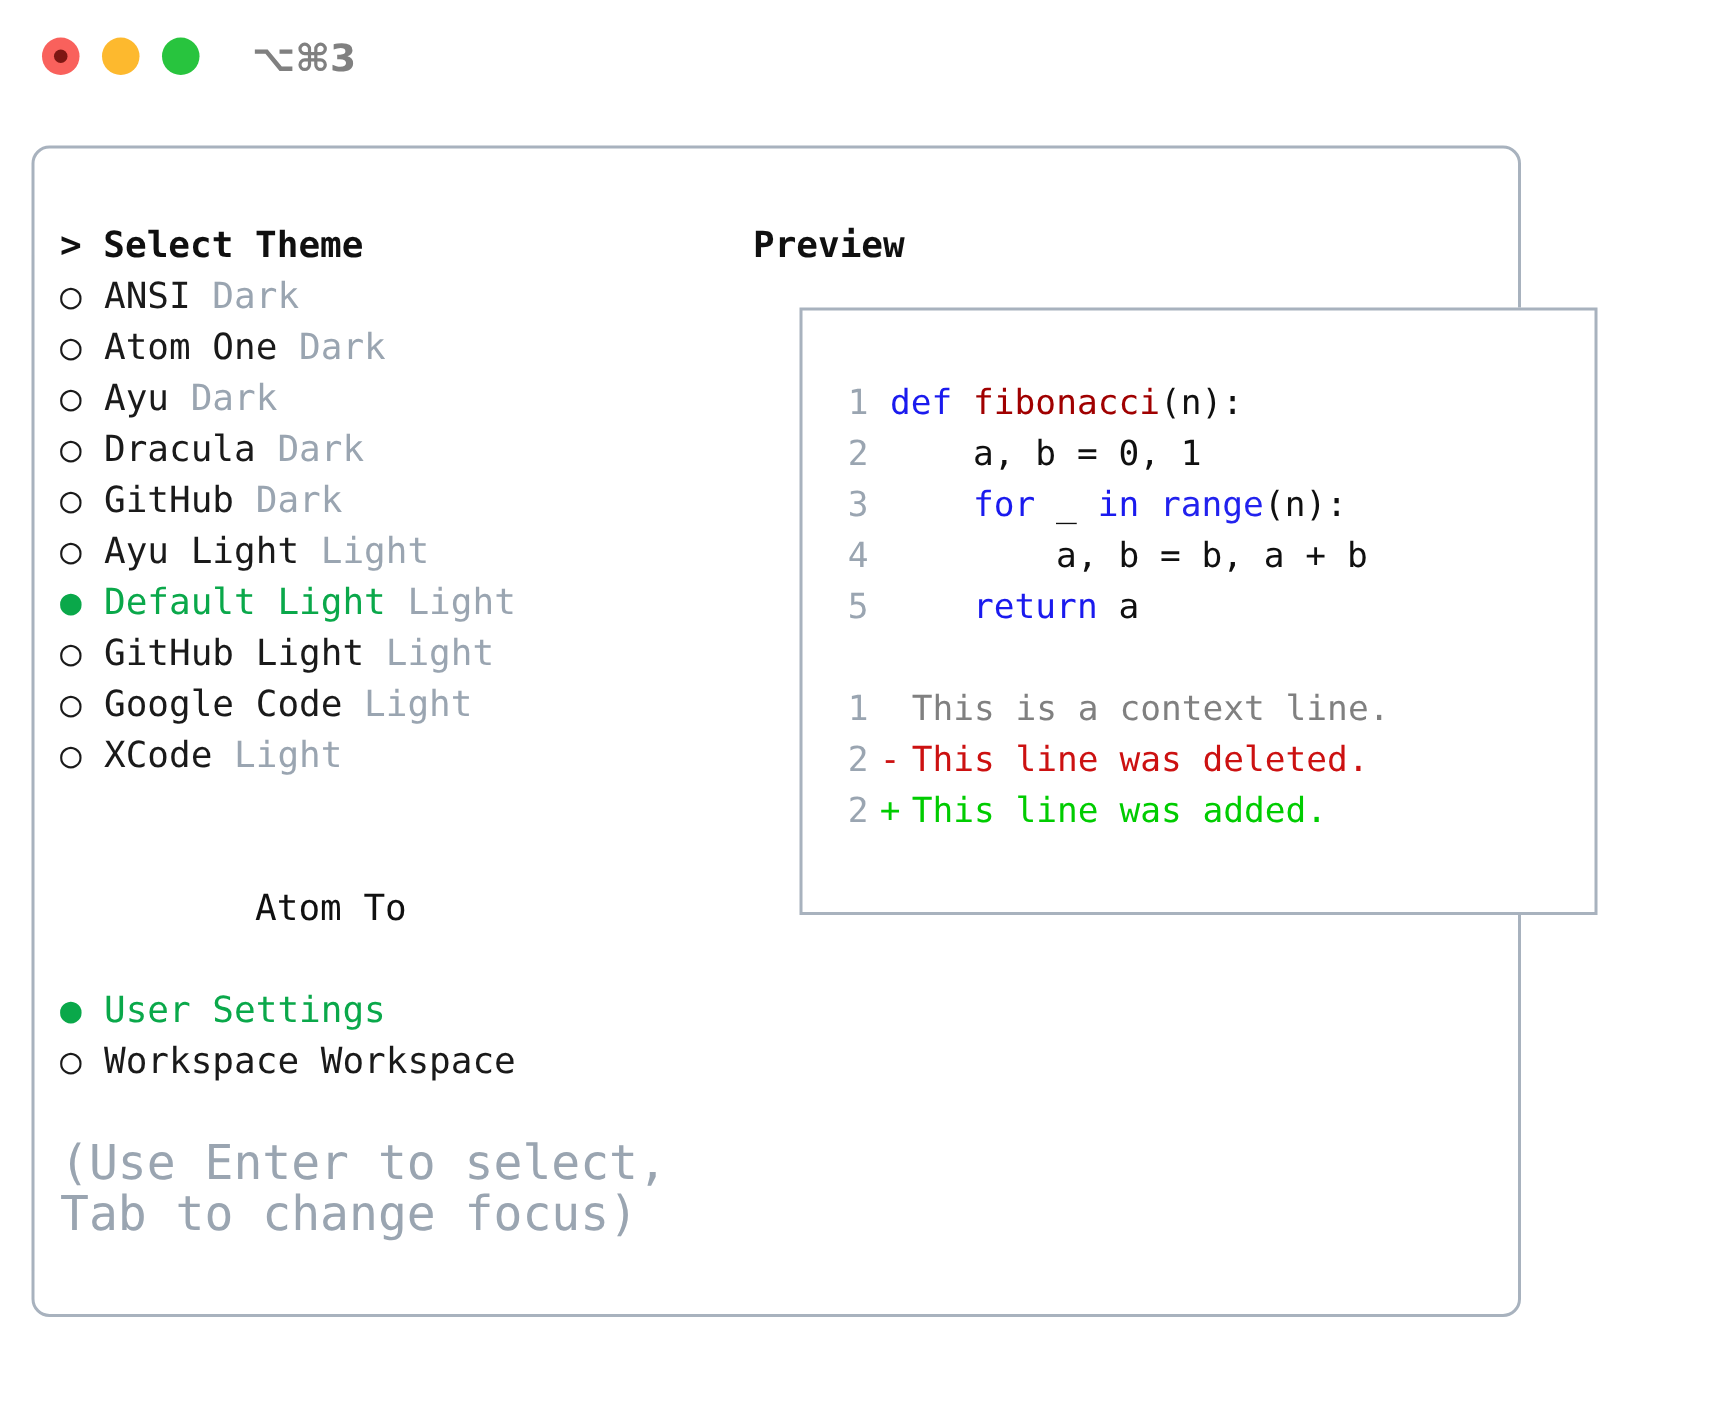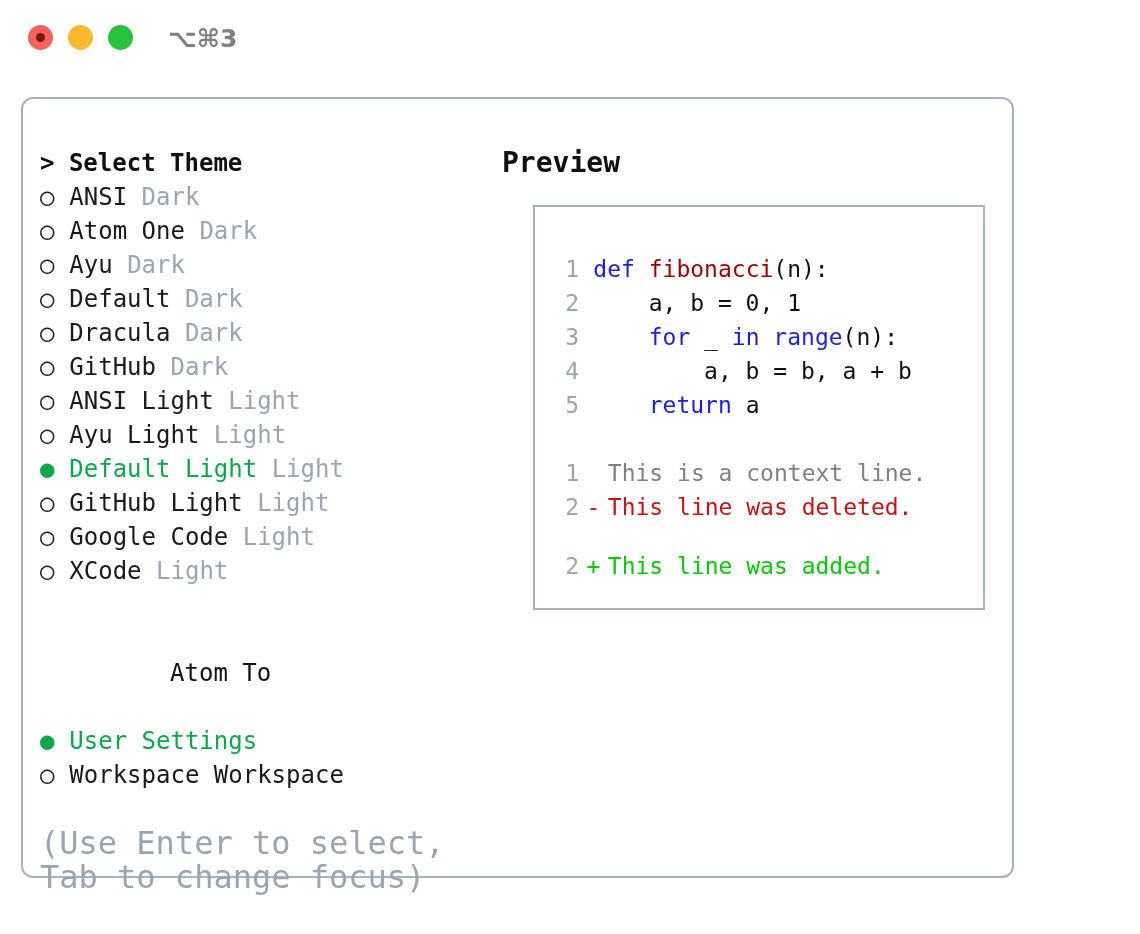--- a/index.html
+++ b/index.html
@@ -133,30 +133,30 @@
     font-size: 32px;
     line-height: 34px;
     color: #9aa5b1;
     width: 420px;
     margin-top: 34px;
     white-space: pre-wrap;
   }
 
   
   #preview-heading {
-    font-size: 28px;
+    font-size: 24px;
     line-height: 34px;
     font-weight: bold;
     color: #101010;
   }
   #preview-box {
     position: absolute;
     left: 31px;
     top: 59px;
-    width: 452px;
+    width: 532px;
     height: 405px;
     border: 2px solid #a8b2be;
     box-sizing: border-box;
     background: #ffffff;
   }
   #code-block {
     position: absolute;
     left: 13px;
     top: 45px;
     font-size: 23px;
@@ -181,21 +181,21 @@
   .gutter-gap { display: inline-block; width: 0.62em; }
 
   .tok-kw      { color: #1a1aee; }
   .tok-fn      { color: #a00000; }
   .tok-builtin { color: #2222ee; }
   .tok-plain   { color: #101010; }
 
   .diff-mark { display: inline-block; width: 1.25em; text-align: center; }
   .diff-ctx { color: #808080; }
   .diff-del { color: #cc1111; }
-  .diff-add { color: #00cc00; margin-top: 25px; }
+  .diff-add { color: #00cc00; }
 </style>
 </head>
 <body>
 
 <div id="app-window">
 
   <div id="titlebar">
     <div class="traffic-lights">
       <span class="dot red"></span>
       <span class="dot yellow"></span>
@@ -207,24 +207,22 @@
   <div id="main-panel">
 
     <div id="left-column">
 
       <div class="section-heading bold">&gt; Select Theme</div>
 
       <div id="theme-list">
           <div class="option-row"><span class="marker">○</span><span> ANSI </span><span class="suffix">Dark</span></div>
           <div class="option-row"><span class="marker">○</span><span> Atom One </span><span class="suffix">Dark</span></div>
           <div class="option-row"><span class="marker">○</span><span> Ayu </span><span class="suffix">Dark</span></div>
-          <div class="option-row"><span class="marker">○</span><span> Default </span><span class="suffix">Dark</span></div>
           <div class="option-row"><span class="marker">○</span><span> Dracula </span><span class="suffix">Dark</span></div>
           <div class="option-row"><span class="marker">○</span><span> GitHub </span><span class="suffix">Dark</span></div>
-          <div class="option-row"><span class="marker">○</span><span> ANSI Light </span><span class="suffix">Light</span></div>
           <div class="option-row"><span class="marker">○</span><span> Ayu Light </span><span class="suffix">Light</span></div>
           <div class="option-row selected"><span class="marker">●</span><span> Default Light </span><span class="suffix">Light</span></div>
           <div class="option-row"><span class="marker">○</span><span> GitHub Light </span><span class="suffix">Light</span></div>
           <div class="option-row"><span class="marker">○</span><span> Google Code </span><span class="suffix">Light</span></div>
           <div class="option-row"><span class="marker">○</span><span> XCode </span><span class="suffix">Light</span></div>
         </div>
 
       <div class="spacer-row"></div>
 
       <div class="section-heading">

